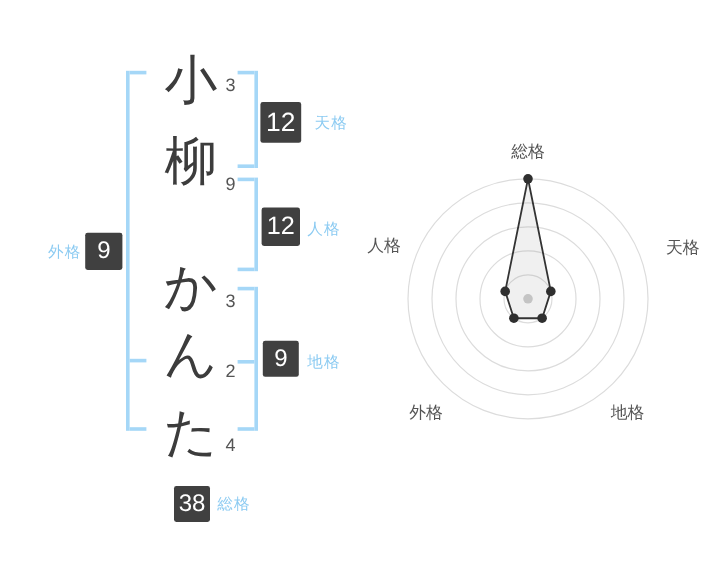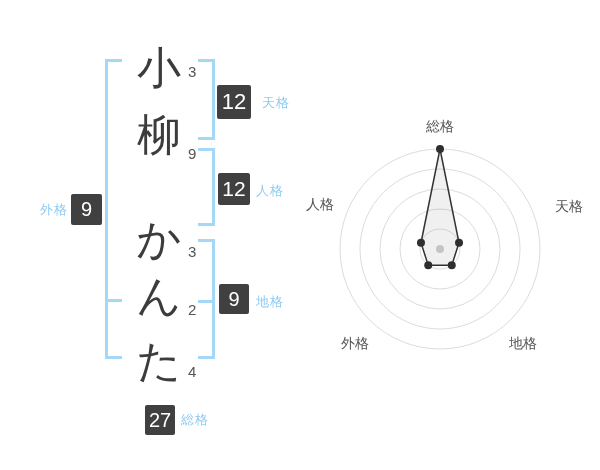--- a/index.html
+++ b/index.html
@@ -131,21 +131,21 @@
     <span>9</span>
   </div>
   <div class="klabel lb-chi">地格</div>
 
   <div class="klabel lb-gai">外格</div>
   <div class="badge bg-gai">
     <span>9</span>
   </div>
 
   <div class="badge bg-sou">
-    <span>27</span>
+    <span>38</span>
   </div>
   <div class="klabel lb-sou">総格</div>
 
   <div class="chart">
     <svg id="radar-svg" width="300" height="300" viewBox="0 0 300 300">
         <circle cx="150" cy="150" r="20" fill="none" stroke="#DCDCDC" stroke-width="1"></circle>
         <circle cx="150" cy="150" r="40" fill="none" stroke="#DCDCDC" stroke-width="1"></circle>
         <circle cx="150" cy="150" r="60" fill="none" stroke="#DCDCDC" stroke-width="1"></circle>
         <circle cx="150" cy="150" r="80" fill="none" stroke="#DCDCDC" stroke-width="1"></circle>
         <circle cx="150" cy="150" r="100" fill="none" stroke="#DCDCDC" stroke-width="1"></circle>

